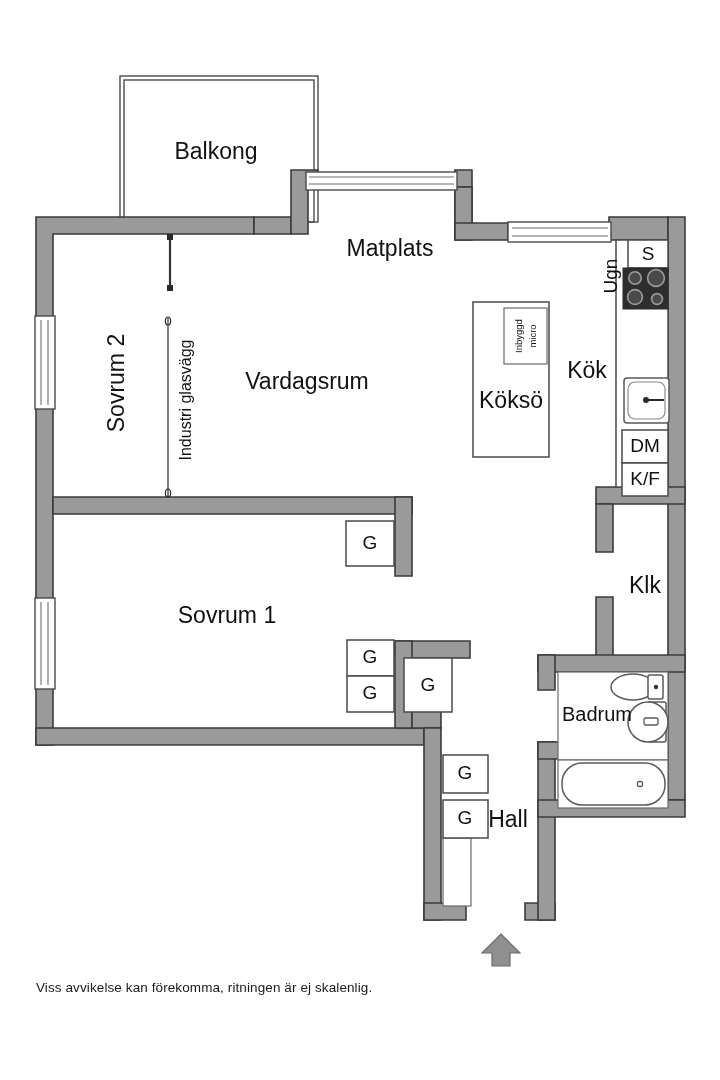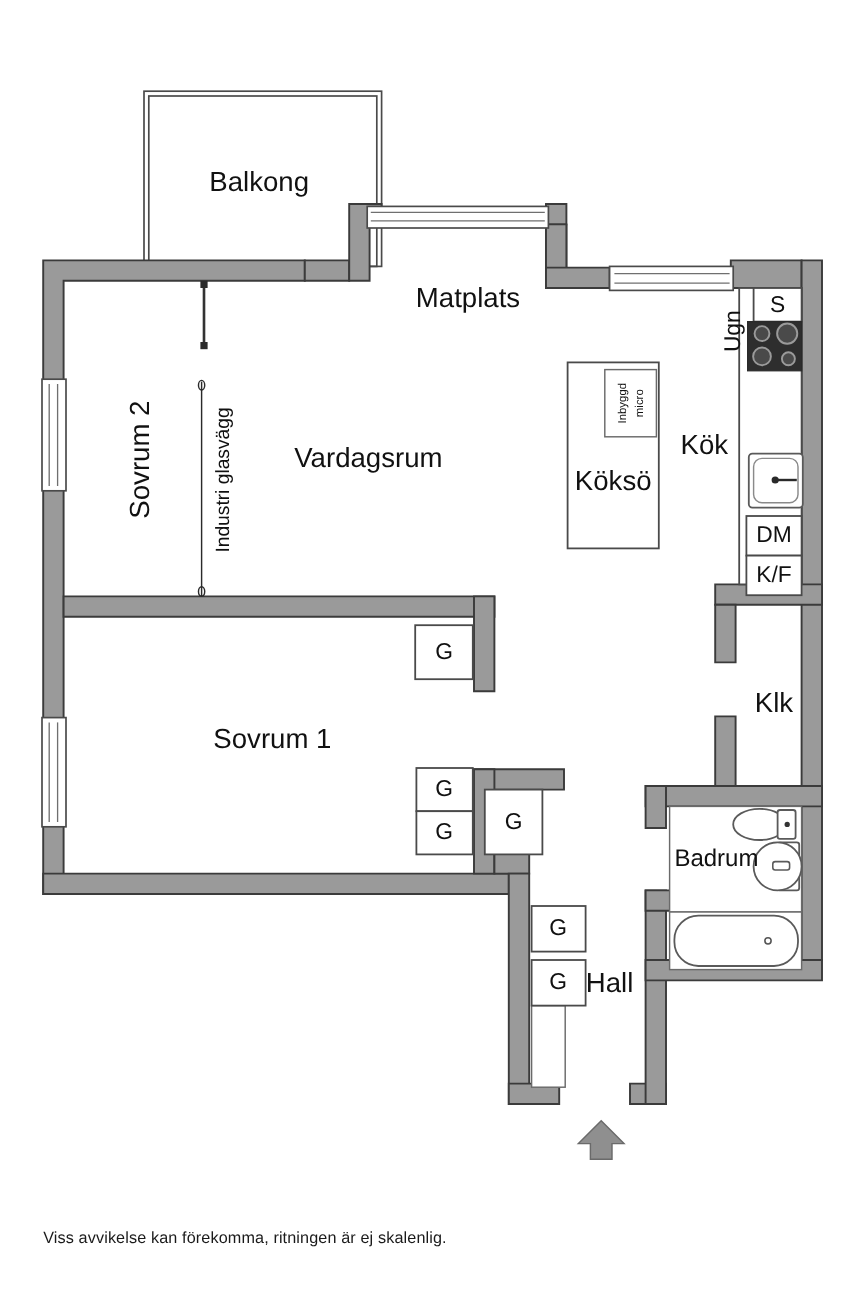--- a/index.html
+++ b/index.html
@@ -128,21 +128,20 @@
     stroke-width: 1.2;
   }
   .caption {
     position: absolute;
     left: 36px;
     top: 980px;
     font-family: "Liberation Sans", sans-serif;
     font-size: 13.5px;
     color: #1a1a1a;
     letter-spacing: 0.1px;
-    margin-top: 44px;
   }
 </style>
 </head>
 <body>
 
 <div id="plan-root">
   <svg class="floorplan" viewBox="0 0 720 1080">
 
     <g>
       <rect class="railing" x="120" y="76" width="198" height="146"></rect>

